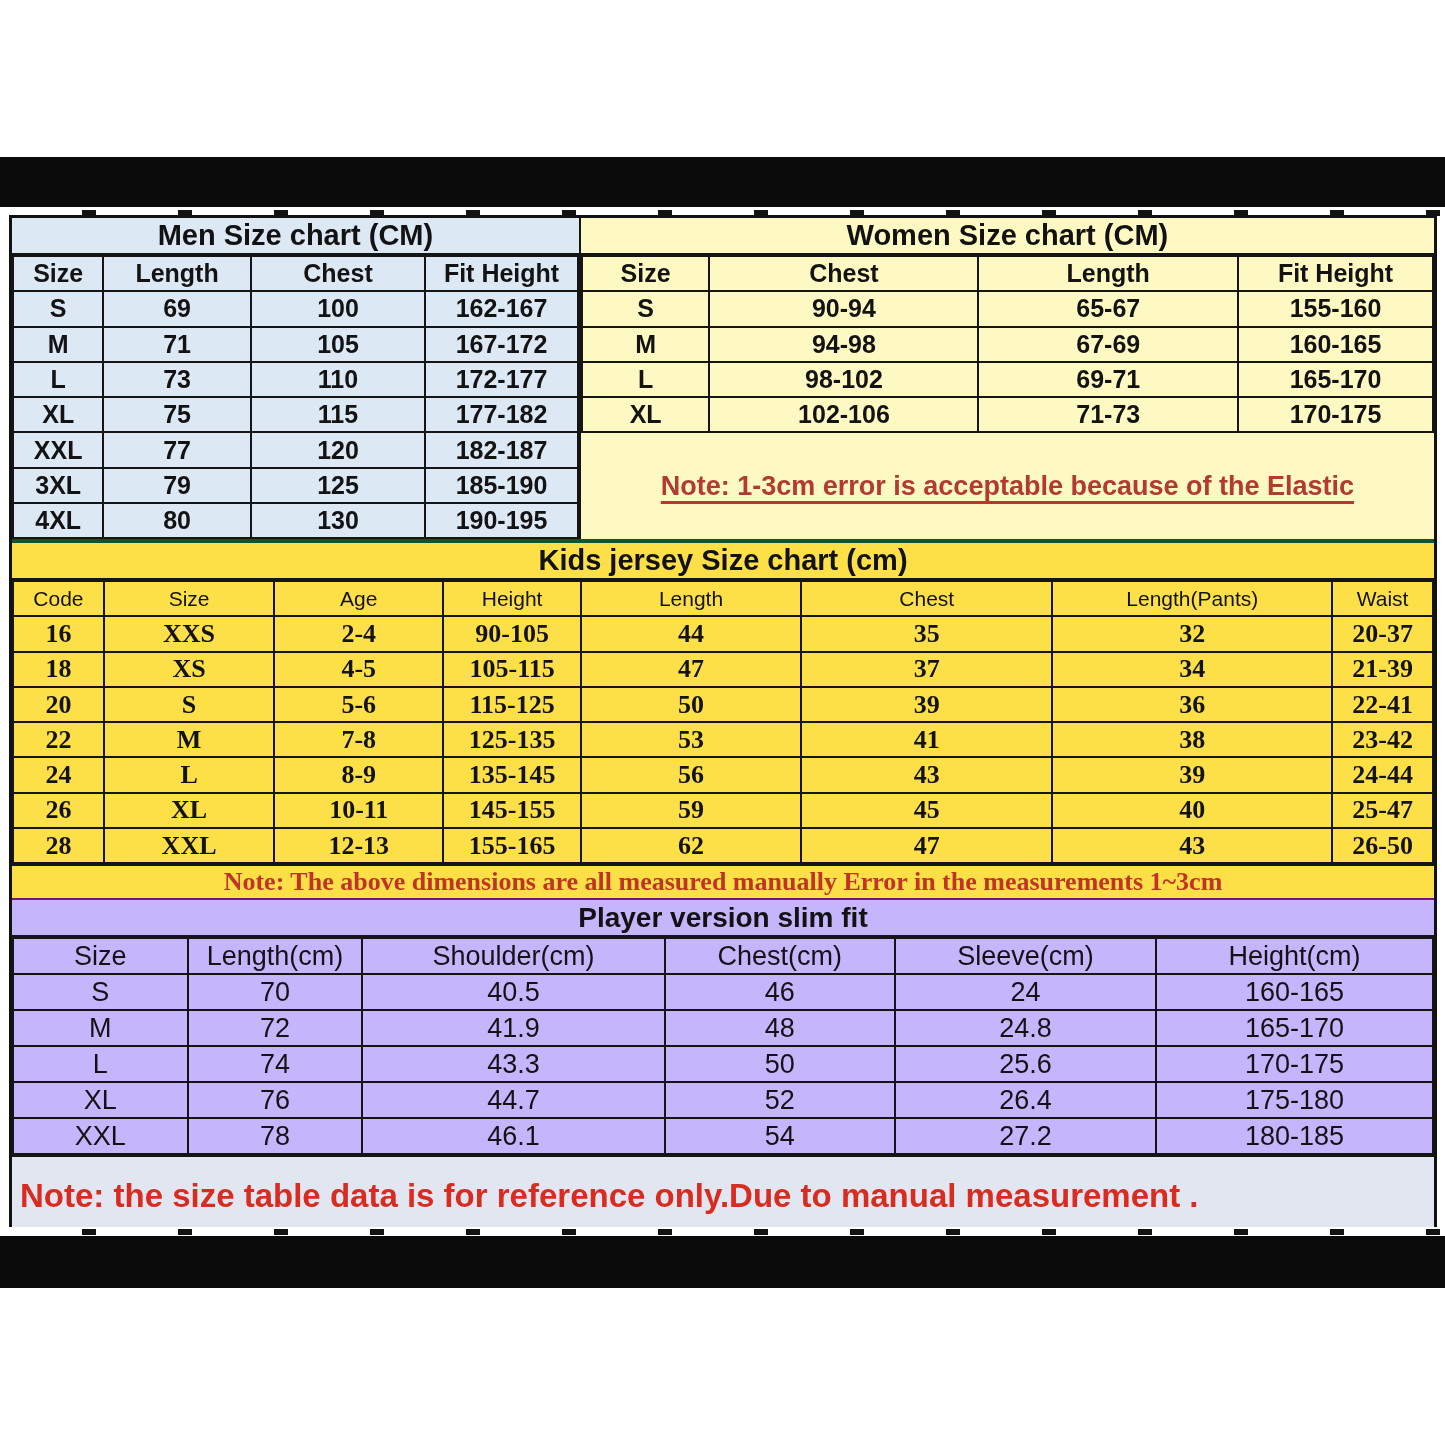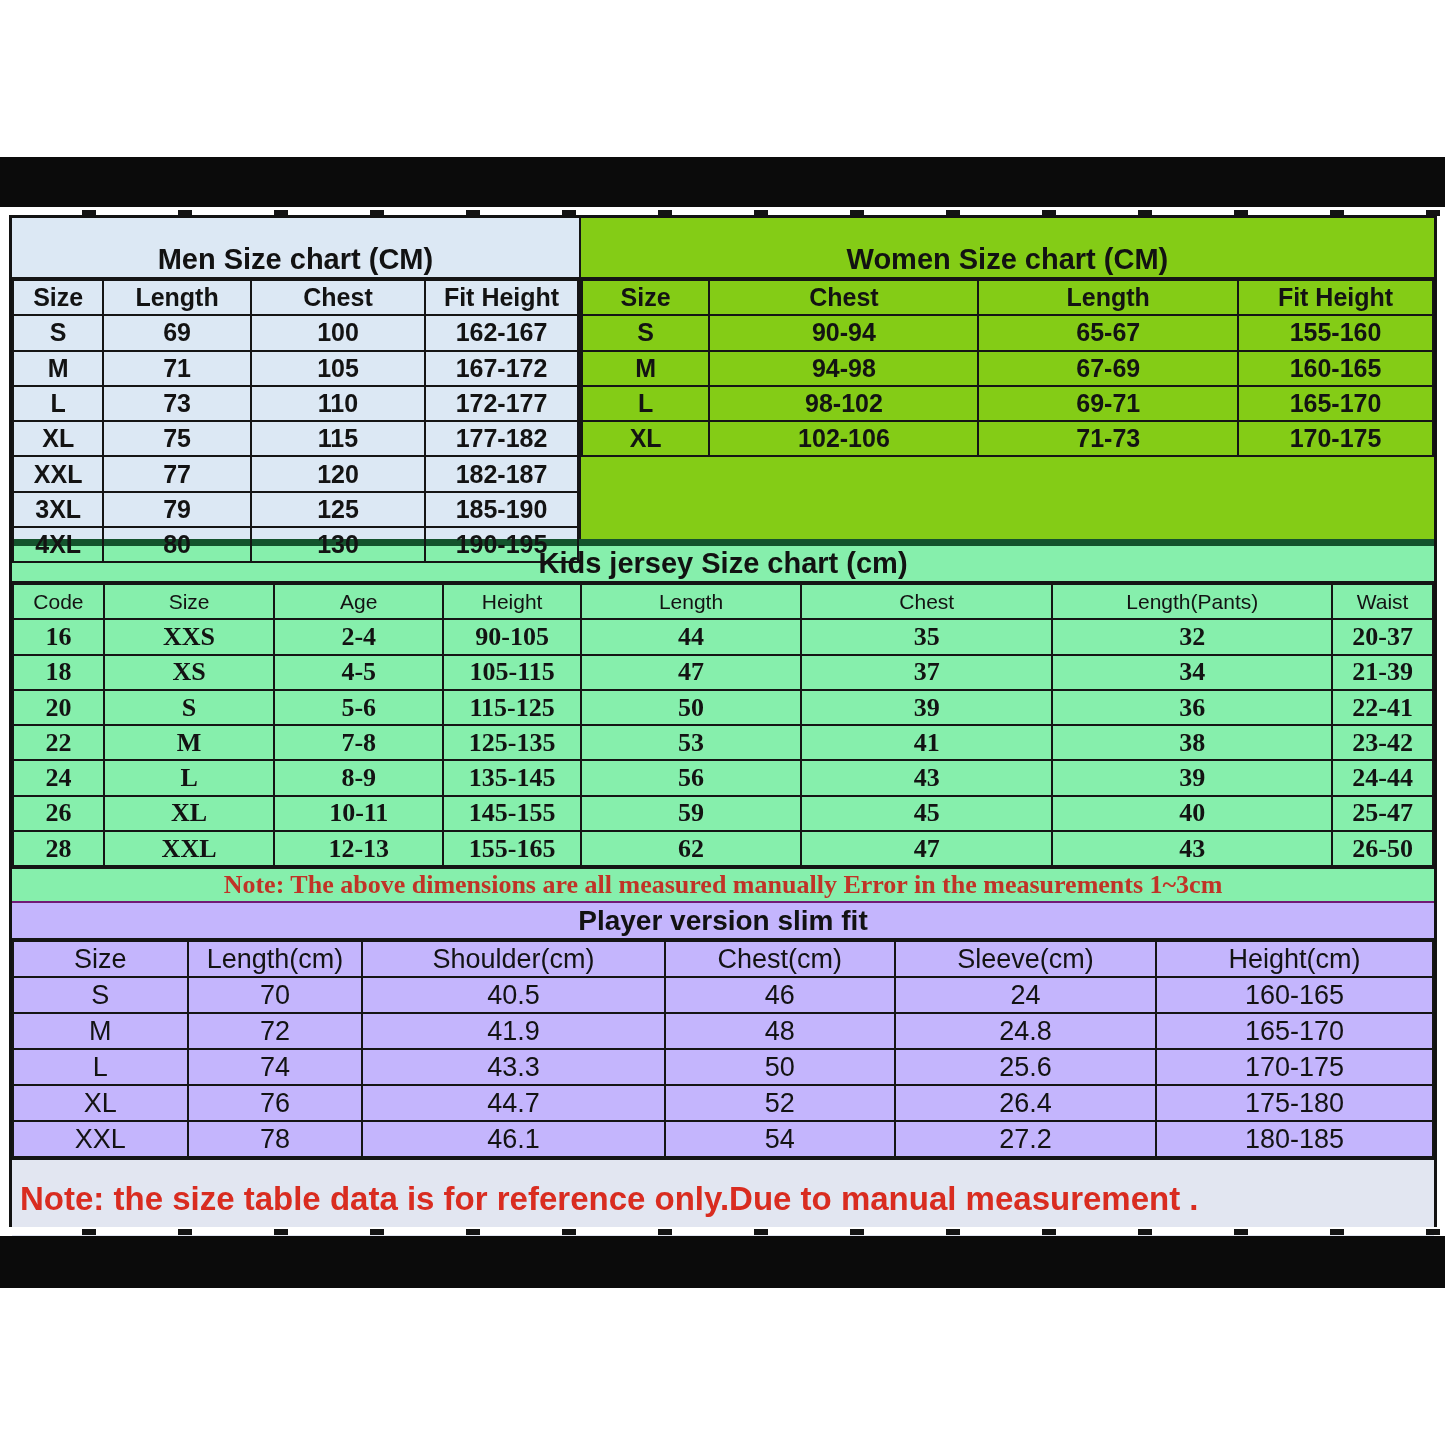--- a/index.html
+++ b/index.html
@@ -31,32 +31,32 @@
 
   .sec-title {
     display:flex; align-items:center; justify-content:center;
     font-weight:bold; color:#121212; border-bottom:2px solid #151515;
     box-sizing:border-box;
   }
 
   
   .top-section { display:flex; height:321px; }
   .men-half  { width:40%; background:#dce8f4; border-right:2px solid #151515; box-sizing:border-box; }
-  .women-half{ width:60%; background:#84cc16; display:flex; flex-direction:column; box-sizing:border-box; }
-  .men-half .sec-title, .women-half .sec-title { height:37px; font-size:29px;margin-top:24px; }
+  .women-half{ width:60%; background:#fef9c3; display:flex; flex-direction:column; box-sizing:border-box; }
+  .men-half .sec-title, .women-half .sec-title { height:37px; font-size:29px; }
   .men-tbl tr, .women-tbl tr { height:35.3px; }
   .men-tbl th, .men-tbl td, .women-tbl th, .women-tbl td { font-size:25px; font-weight:bold; }
   .women-note { flex:1; display:flex; align-items:center; justify-content:center; }
   .women-note span {
     color:#b23a30; font-weight:bold; font-size:27px;
     text-decoration:underline; text-decoration-thickness:2.5px; text-underline-offset:6px;
   }
 
   
-  .kids-section { background:#86efac; border-top:7px solid #14532d; }
+  .kids-section { background:#fde047; border-top:4px solid #14532d; }
   .kids-section .sec-title { height:37px; font-size:29px; }
   .kids-tbl tr { height:35.3px; }
   .kids-tbl th { font-size:21px; font-weight:normal; font-family:"Liberation Sans",sans-serif; }
   .kids-tbl td { font-size:26px; font-weight:bold; font-family:"Liberation Serif","DejaVu Serif",serif; }
   .kids-note {
     height:34px; display:flex; align-items:center; justify-content:center;
     border-top:2px solid #151515; box-sizing:border-box;
     color:#c03427; font-weight:bold; font-size:26px;
     font-family:"Liberation Serif","DejaVu Serif",serif;
   }
@@ -187,20 +187,23 @@
                 <td>165-170</td>
               </tr>
               <tr>
                 <td>XL</td>
                 <td>102-106</td>
                 <td>71-73</td>
                 <td>170-175</td>
               </tr>
             </tbody>
         </table>
+        <div class="women-note">
+          <span>Note: 1-3cm error is acceptable because of the Elastic</span>
+        </div>
       </div>
 
     </div>
 
     <div class="kids-section">
       <div class="sec-title">Kids jersey Size chart (cm)</div>
       <table class="tbl kids-tbl">
         <colgroup>
           <col style="width:6.4%">
             <col style="width:12%">

